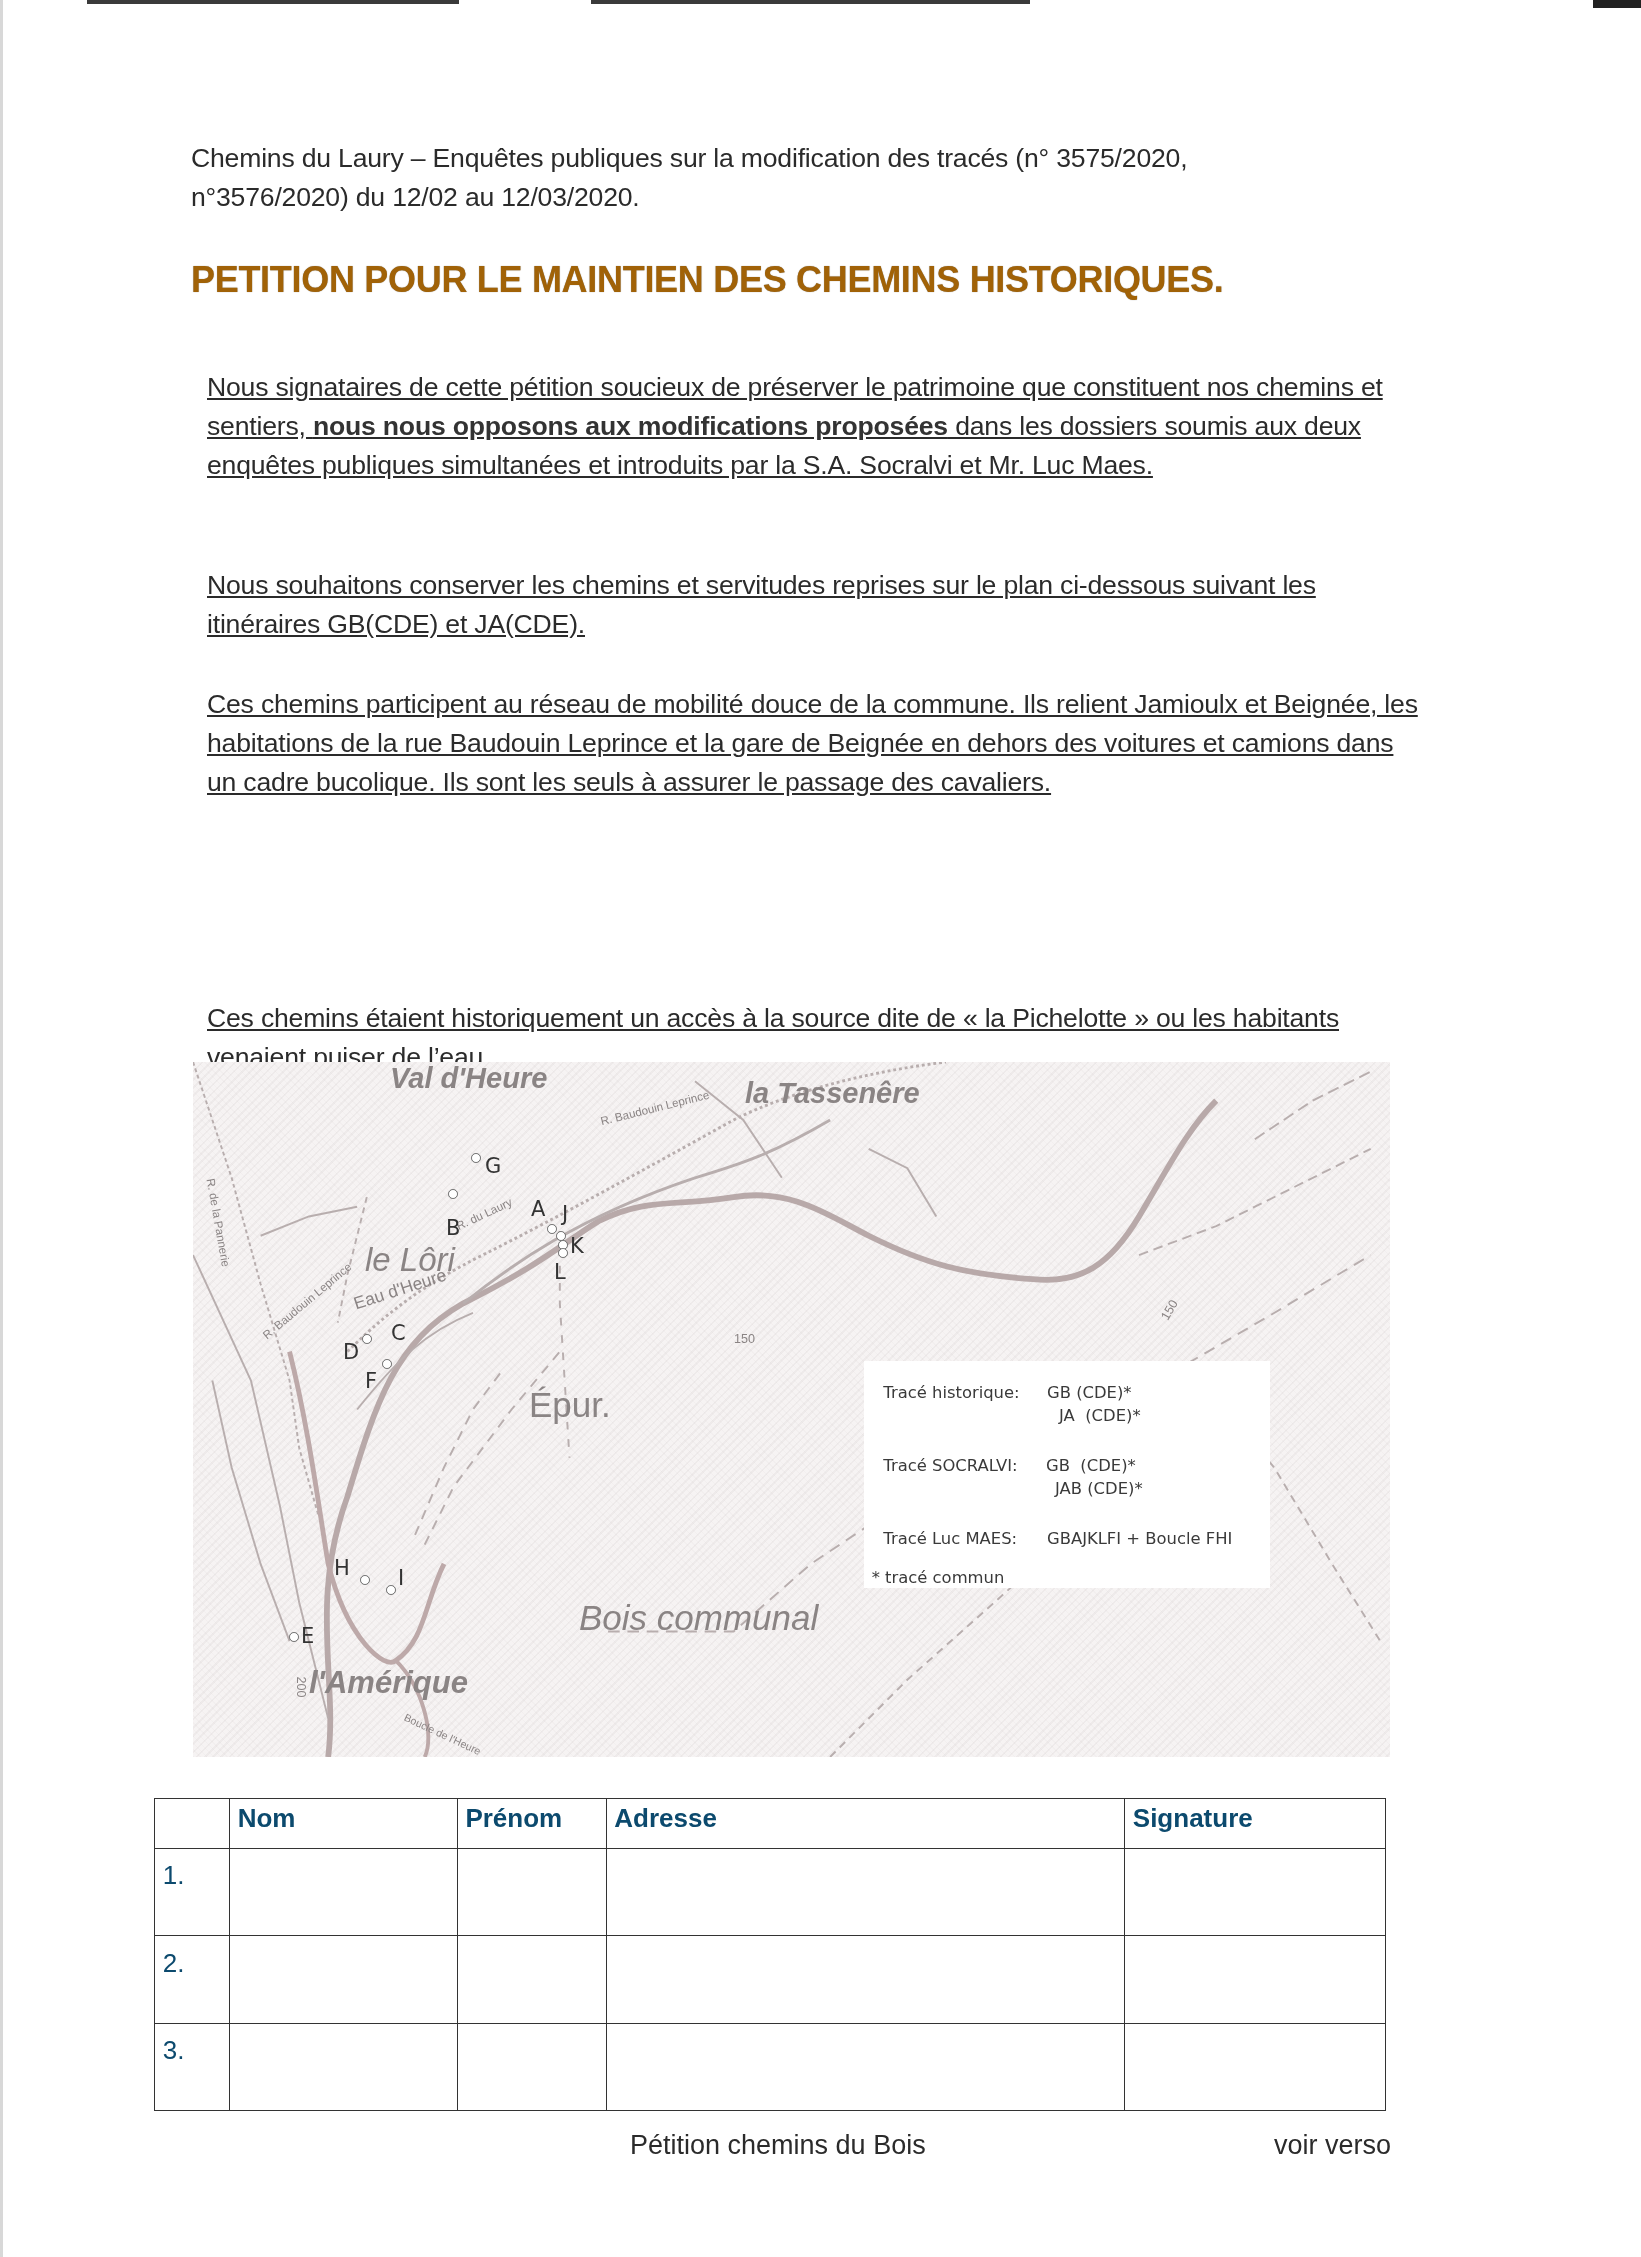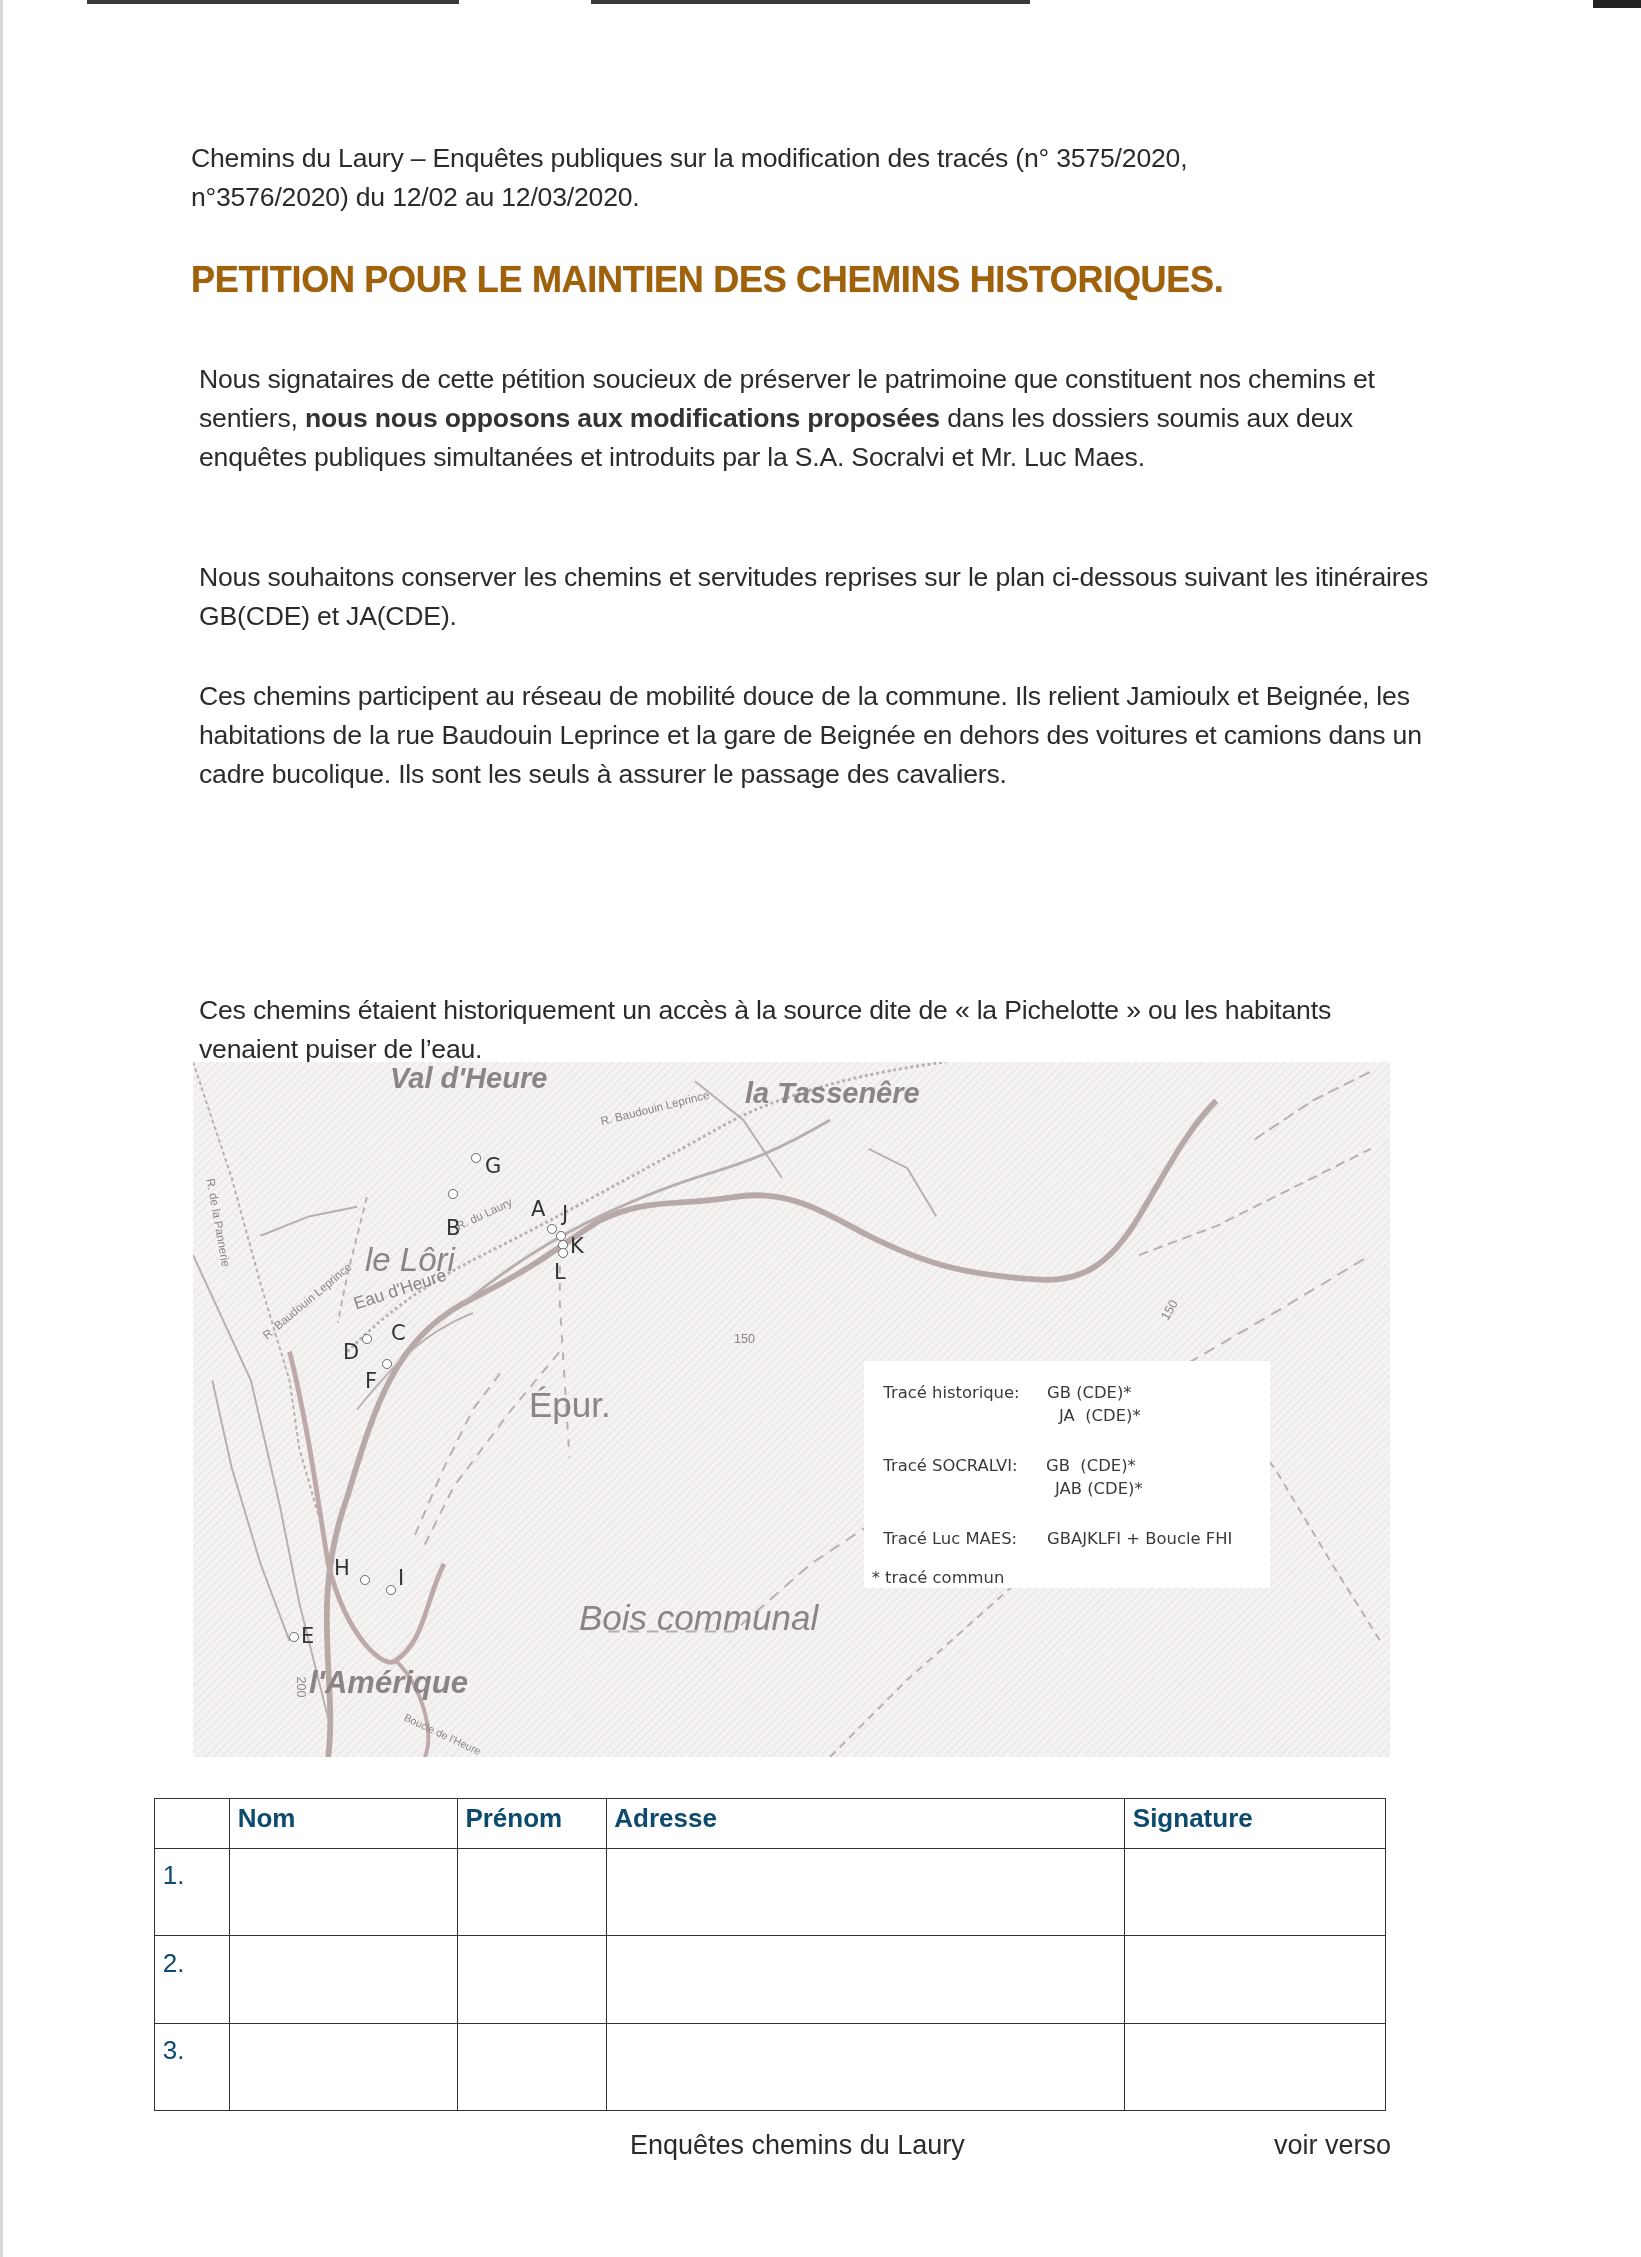--- a/index.html
+++ b/index.html
@@ -10,21 +10,21 @@
   .scan-corner { position:absolute; right:0; top:0; width:48px; height:7.7px; background:#222; }
 
   .txt { position:absolute; left:191px; width:1246px; font-size:26.6px; line-height:39px; color:#2b2b2b; letter-spacing:-0.2px; }
   .header { top:139px; }
   .title { position:absolute; left:191px; top:259px; font-size:36px; font-weight:bold; color:#a16207;
            letter-spacing:-0.3px; text-shadow:0 0 1px #888; }
   .p1 { top:352px; }
   .p2 { top:550px; }
   .p3 { top:669px; }
   .p4 { top:983px; }
-  .p { margin:8px; }
+  .p { margin:16px;text-decoration:underline; }
   b { font-weight:bold; color:#333; }
 
   .map { position:absolute; left:193px; top:1062px; width:1197px; height:695px;
          background:
            repeating-linear-gradient(135deg, rgba(170,160,160,0.10) 0 1.9px, rgba(255,255,255,0) 1.9px 5.8px),
            repeating-linear-gradient(45deg, rgba(180,170,170,0.06) 0 1px, rgba(255,255,255,0) 1px 4.8px),
            #f6f3f3; overflow:hidden; }
   .map svg { position:absolute; left:0; top:0; }
   .place { position:absolute; font-style:italic; color:#8a8484; font-family:"Liberation Sans",sans-serif; }
   .pt-label { position:absolute; font-size:21px; color:#333; font-family:"DejaVu Sans",sans-serif; }
@@ -191,15 +191,15 @@
     <tr>
       <td>3.</td>
       <td></td>
       <td></td>
       <td></td>
       <td></td>
     </tr>
   </tbody>
 </table>
 
-<div class="footer-left">Enquêtes chemins du Laury</div>
+<div class="footer-left">Pétition chemins du Bois</div>
 <div class="footer-right">voir verso</div>
 
 
 </body></html>

